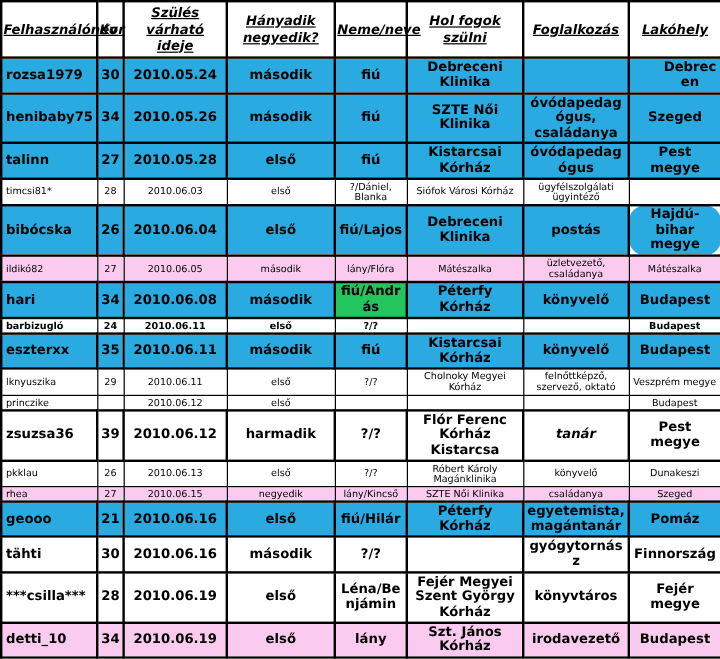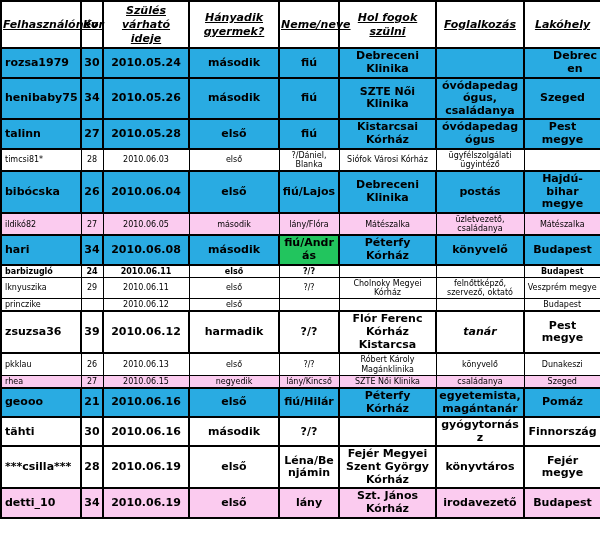--- a/index.html
+++ b/index.html
@@ -53,21 +53,21 @@
     <col style="width:60px">
     <col style="width:97px">
     <col style="width:88px">
     <col style="width:77px">
   </colgroup>
   <thead>
     <tr data-name="header-row">
         <th data-name="column-header-username">Felhasználónév</th>
         <th data-name="column-header-age">Kor</th>
         <th data-name="column-header-due-date">Szülés várható ideje</th>
-        <th data-name="column-header-child-number">Hányadik gyermek?</th>
+        <th data-name="column-header-child-number">Hányadik negyedik?</th>
         <th data-name="column-header-gender-name">Neme/neve</th>
         <th data-name="column-header-birth-place">Hol fogok szülni</th>
         <th data-name="column-header-occupation">Foglalkozás</th>
         <th data-name="column-header-residence">Lakóhely</th>
       </tr>
   </thead>
   <tbody data-name="table-body">
       <tr class="sz-bold" data-name="table-row">
         <td data-name="cell-username" style="background: rgb(41, 171, 226);">rozsa1979</td>
         <td data-name="cell-age" style="background: rgb(41, 171, 226);">30</td>
@@ -109,21 +109,21 @@
         <td data-name="cell-residence" style="background: rgb(255, 255, 255);"></td>
       </tr>
       <tr class="sz-bold" data-name="table-row">
         <td data-name="cell-username" style="background: rgb(41, 171, 226);">bibócska</td>
         <td data-name="cell-age" style="background: rgb(41, 171, 226);">26</td>
         <td data-name="cell-due-date" style="background: rgb(41, 171, 226);">2010.06.04</td>
         <td data-name="cell-child-number" style="background: rgb(41, 171, 226);">első</td>
         <td data-name="cell-gender-name" style="background: rgb(41, 171, 226);">fiú/Lajos</td>
         <td data-name="cell-birth-place" style="background: rgb(41, 171, 226);">Debreceni Klinika</td>
         <td data-name="cell-occupation" style="background: rgb(41, 171, 226);">postás</td>
-        <td data-name="cell-residence" style="background: rgb(41, 171, 226);">Hajdú-bihar megye</td>
+        <td data-name="cell-residence" style="background: rgb(41, 171, 226); border-radius: 14px;">Hajdú-bihar megye</td>
       </tr>
       <tr class="sz-small" data-name="table-row">
         <td data-name="cell-username" style="background: rgb(251, 203, 239);">ildikó82</td>
         <td data-name="cell-age" style="background: rgb(251, 203, 239);">27</td>
         <td data-name="cell-due-date" style="background: rgb(251, 203, 239);">2010.06.05</td>
         <td data-name="cell-child-number" style="background: rgb(251, 203, 239);">második</td>
         <td data-name="cell-gender-name" style="background: rgb(251, 203, 239);">lány/Flóra</td>
         <td data-name="cell-birth-place" style="background: rgb(251, 203, 239);">Mátészalka</td>
         <td data-name="cell-occupation" style="background: rgb(251, 203, 239);">üzletvezető, családanya</td>
         <td data-name="cell-residence" style="background: rgb(251, 203, 239);">Mátészalka</td>
@@ -141,20 +141,30 @@
       <tr class="sz-small-bold" data-name="table-row">
         <td data-name="cell-username" style="background: rgb(255, 255, 255);">barbizugló</td>
         <td data-name="cell-age" style="background: rgb(255, 255, 255);">24</td>
         <td data-name="cell-due-date" style="background: rgb(255, 255, 255);">2010.06.11</td>
         <td data-name="cell-child-number" style="background: rgb(255, 255, 255);">első</td>
         <td data-name="cell-gender-name" style="background: rgb(255, 255, 255);">?/?</td>
         <td data-name="cell-birth-place" style="background: rgb(255, 255, 255);"></td>
         <td data-name="cell-occupation" style="background: rgb(255, 255, 255);"></td>
         <td data-name="cell-residence" style="background: rgb(255, 255, 255);">Budapest</td>
       </tr>
+      <tr class="sz-bold" data-name="table-row">
+        <td data-name="cell-username" style="background: rgb(41, 171, 226);">eszterxx</td>
+        <td data-name="cell-age" style="background: rgb(41, 171, 226);">35</td>
+        <td data-name="cell-due-date" style="background: rgb(41, 171, 226);">2010.06.11</td>
+        <td data-name="cell-child-number" style="background: rgb(41, 171, 226);">második</td>
+        <td data-name="cell-gender-name" style="background: rgb(41, 171, 226);">fiú</td>
+        <td data-name="cell-birth-place" style="background: rgb(41, 171, 226);">Kistarcsai Kórház</td>
+        <td data-name="cell-occupation" style="background: rgb(41, 171, 226);">könyvelő</td>
+        <td data-name="cell-residence" style="background: rgb(41, 171, 226);">Budapest</td>
+      </tr>
       <tr class="sz-small" data-name="table-row">
         <td data-name="cell-username" style="background: rgb(255, 255, 255);">lknyuszika</td>
         <td data-name="cell-age" style="background: rgb(255, 255, 255);">29</td>
         <td data-name="cell-due-date" style="background: rgb(255, 255, 255);">2010.06.11</td>
         <td data-name="cell-child-number" style="background: rgb(255, 255, 255);">első</td>
         <td data-name="cell-gender-name" style="background: rgb(255, 255, 255);">?/?</td>
         <td data-name="cell-birth-place" style="background: rgb(255, 255, 255);">Cholnoky Megyei Kórház</td>
         <td data-name="cell-occupation" style="background: rgb(255, 255, 255);">felnőttképző, szervező, oktató</td>
         <td data-name="cell-residence" style="background: rgb(255, 255, 255);">Veszprém megye</td>
       </tr>

